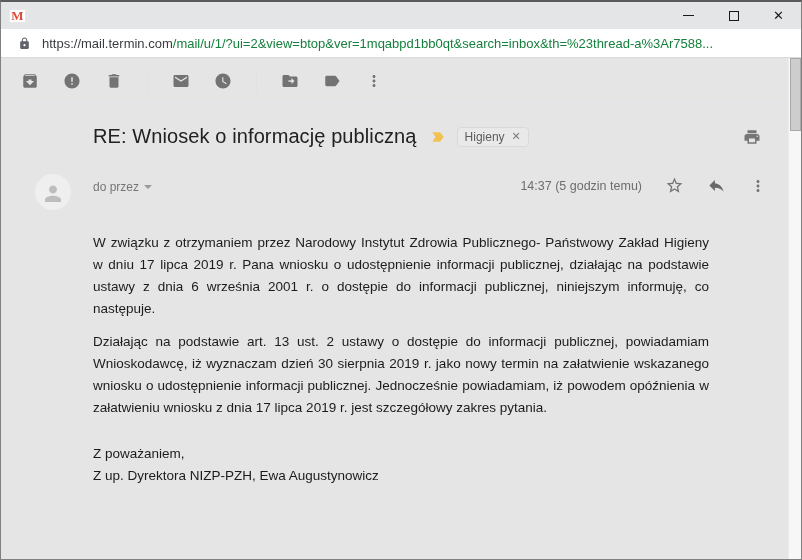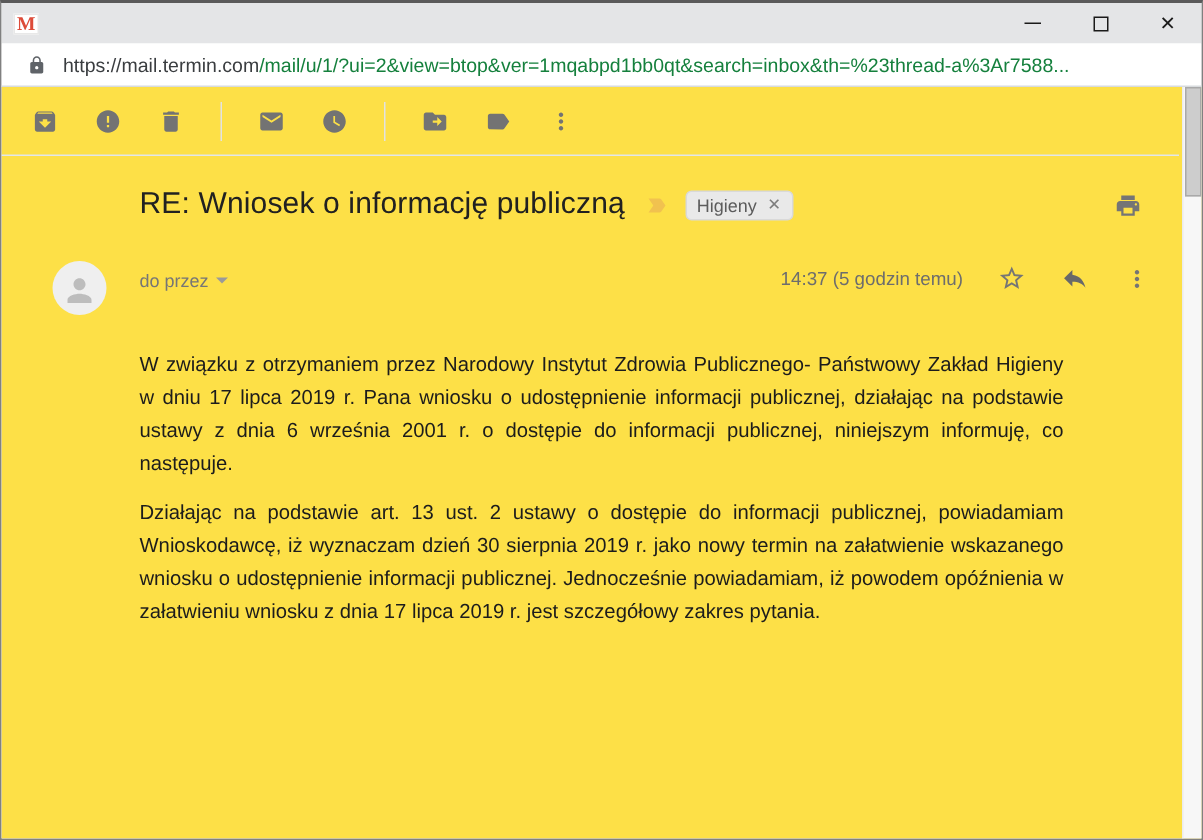--- a/index.html
+++ b/index.html
@@ -55,21 +55,21 @@
     display: flex; align-items: center;
     padding-left: 17px;
     font-size: 13px;
     white-space: nowrap; overflow: hidden;
   }
   .lock-icon { width: 13px; height: 13px; margin-right: 11px; flex: 0 0 auto; }
   .url-host { color: #3a3d40; }
   .url-path { color: #15803d; }
 
   
-  .page { position: relative; height: 501px; background: #fde047; }
+  .page { position: relative; height: 501px; background: #e5e5e5; }
 
   .toolbar {
     height: 46px;
     display: flex; align-items: center;
     padding-left: 20px;
     gap: 24px;
     margin-right: 15px;
     border-bottom: 1px solid #e2e6ea;
   }
   .tb-btn { width: 18px; height: 18px; cursor: pointer; flex: 0 0 auto; }
@@ -268,20 +268,22 @@
               <path d="M12 8c1.1 0 2-.9 2-2s-.9-2-2-2-2 .9-2 2 .9 2 2 2zm0 2c-1.1 0-2 .9-2 2s.9 2 2 2 2-.9 2-2-.9-2-2-2zm0 6c-1.1 0-2 .9-2 2s.9 2 2 2 2-.9 2-2-.9-2-2-2z"></path>
             </svg>
         </span>
       </span>
     </div>
 
     <div class="body-text">
       <p>W związku z otrzymaniem przez Narodowy Instytut Zdrowia Publicznego- Państwowy Zakład Higieny w dniu 17 lipca 2019 r. Pana wniosku o udostępnienie informacji publicznej, działając na podstawie ustawy z dnia 6 września 2001 r. o dostępie do informacji publicznej, niniejszym informuję, co następuje.</p>
       <p>Działając na podstawie art. 13 ust. 2 ustawy o dostępie do informacji publicznej, powiadamiam Wnioskodawcę, iż wyznaczam dzień 30 sierpnia 2019 r. jako nowy termin na załatwienie wskazanego wniosku o udostępnienie informacji publicznej. Jednocześnie powiadamiam, iż powodem opóźnienia w załatwieniu wniosku z dnia 17 lipca 2019 r. jest szczegółowy zakres pytania.</p>
       <div class="signature">
+        <p>Z poważaniem,</p>
+        <p>Z up. Dyrektora NIZP-PZH, Ewa Augustynowicz</p>
       </div>
     </div>
 
     <div class="scrollbar">
       <div class="scroll-thumb"></div>
     </div>
 
   </div>
 </div>
 

